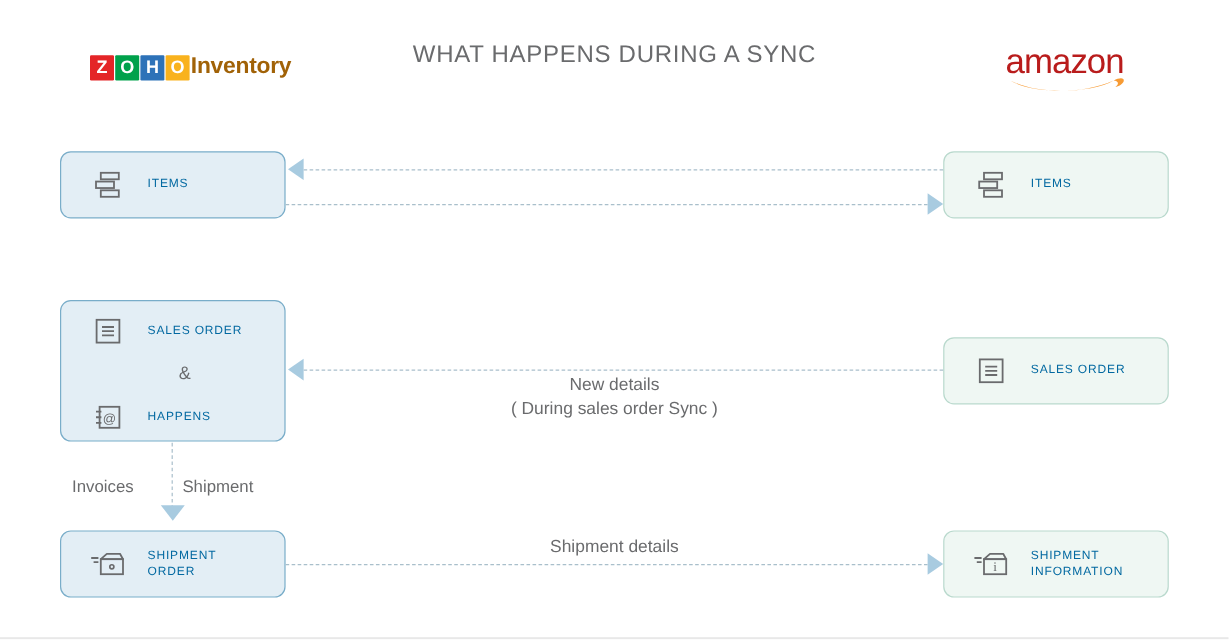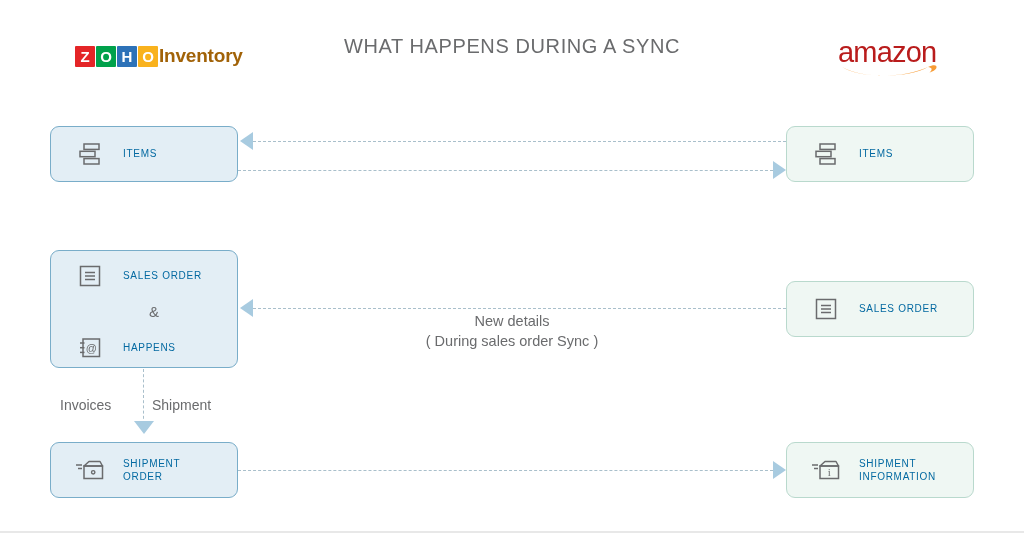--- a/index.html
+++ b/index.html
@@ -317,15 +317,16 @@
         <rect x="9" y="9" width="18.5" height="12.5" fill="none" stroke="#6a6b6d" stroke-width="1.5"></rect>
         <text x="18.2" y="19" font-family="Liberation Serif, serif" font-size="11" fill="#6a6b6d" text-anchor="middle">i</text>
       </svg>
     </span>
     <span class="node-label stacked">SHIPMENT
 INFORMATION</span>
   </div>
 
   <div class="dash-h" style="left:238px; top:470px; width:535px;"></div>
   <div class="arrow-right" style="left:773px; top:461px;"></div>
+  <div class="flow-label" style="left:362px; top:447px; width:300px;">Shipment details</div>
 
   <div class="bottom-rule"></div>
 </div>
 
 </body></html>

